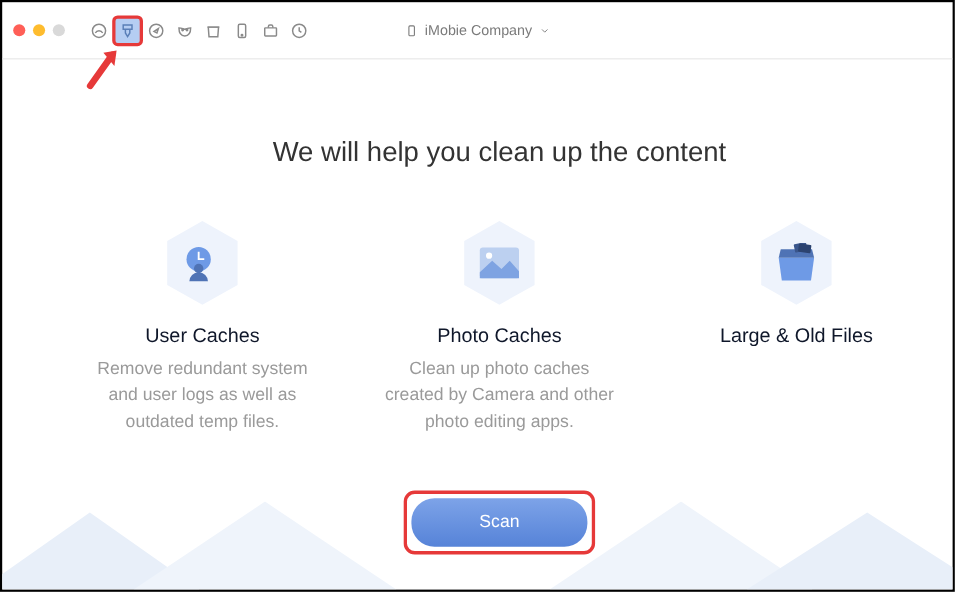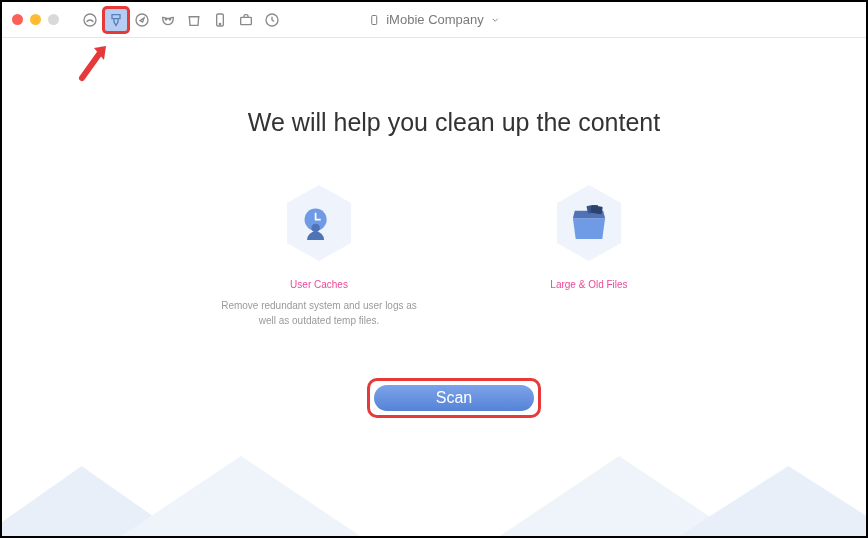--- a/index.html
+++ b/index.html
@@ -6,21 +6,21 @@
     body {
       width: 868px;
       height: 538px;
       font-family: -apple-system, BlinkMacSystemFont, "Helvetica Neue", sans-serif;
       background: #ffffff;
       border: 2px solid #000;
       overflow: hidden;
       position: relative;
     }
     .titlebar {
-      height: 36px;
+      height: 52px;
       display: flex;
       align-items: center;
       border-bottom: 1px solid #e5e5e5;
       padding: 0 10px;
       position: relative;
     }
     .traffic-lights {
       display: flex;
       gap: 7px;
       align-items: center;
@@ -106,39 +106,39 @@
     .hex svg.hex-bg {
       position: absolute;
       top: 0;
       left: 0;
     }
     .hex .icon-inner {
       position: relative;
       z-index: 1;
     }
     .feature-title {
-      font-size: 10px;
-      color: #ec4899;
+      font-size: 18px;
+      color: #0f172a;
       margin-top: 16px;
       font-weight: 500;
     }
     .feature-desc {
-      font-size: 10px;
+      font-size: 16px;
       color: #9a9a9a;
       margin-top: 8px;
       line-height: 1.5;
     }
     .scan-wrap {
       margin-top: 50px;
       display: flex;
       justify-content: center;
     }
     .scan-btn {
       width: 160px;
-      height: 26px;
+      height: 44px;
       background: linear-gradient(180deg, #7da3e8 0%, #5683d8 100%);
       color: #fff;
       border: none;
       border-radius: 21px;
       font-size: 16px;
       cursor: pointer;
       display: flex;
       align-items: center;
       justify-content: center;
     }
@@ -245,20 +245,34 @@
             <circle cx="16" cy="16" r="13" fill="#6e9ae6"></circle>
             <path d="M16 8v8h6" stroke="#fff" stroke-width="2" fill="none"></path>
             <path d="M26 40a10 10 0 00-20 0" fill="#4f73b5"></path>
             <circle cx="16" cy="26" r="5" fill="#4f73b5"></circle>
           </svg>
       </div>
       <div class="feature-title">User Caches</div>
       <div class="feature-desc">Remove redundant system and user logs as well as outdated temp files.</div>
     </div>
 
+    <div class="feature">
+      <div class="hex">
+        <svg class="hex-bg" width="72" height="80" viewBox="0 0 72 80">
+            <path d="M36 2 L68 20 V60 L36 78 L4 60 V20 Z" fill="#eef3fc"></path>
+          </svg>
+        <svg class="icon-inner" width="38" height="30" viewBox="0 0 40 32">
+            <rect x="1" y="1" width="38" height="30" rx="3" fill="#bcd0f0"></rect>
+            <circle cx="10" cy="9" r="3" fill="#fff"></circle>
+            <path d="M1 25 L13 14 L22 22 L30 14 L39 24 V31 H1 Z" fill="#7ea3e2"></path>
+          </svg>
+      </div>
+      <div class="feature-title">Photo Caches</div>
+      <div class="feature-desc">Clean up photo caches created by Camera and other photo editing apps.</div>
+    </div>
 
     <div class="feature">
       <div class="hex">
         <svg class="hex-bg" width="72" height="80" viewBox="0 0 72 80">
             <path d="M36 2 L68 20 V60 L36 78 L4 60 V20 Z" fill="#eef3fc"></path>
           </svg>
         <svg class="icon-inner" width="38" height="36" viewBox="0 0 40 38">
             <path d="M3 14 L37 14 L34 36 L6 36 Z" fill="#6e9ae6"></path>
             <path d="M3 14 L5 6 L35 6 L37 14 Z" fill="#4f73b5"></path>
             <rect x="18" y="0" width="12" height="8" rx="1" fill="#3a568c" transform="rotate(-12 24 4)"></rect>

